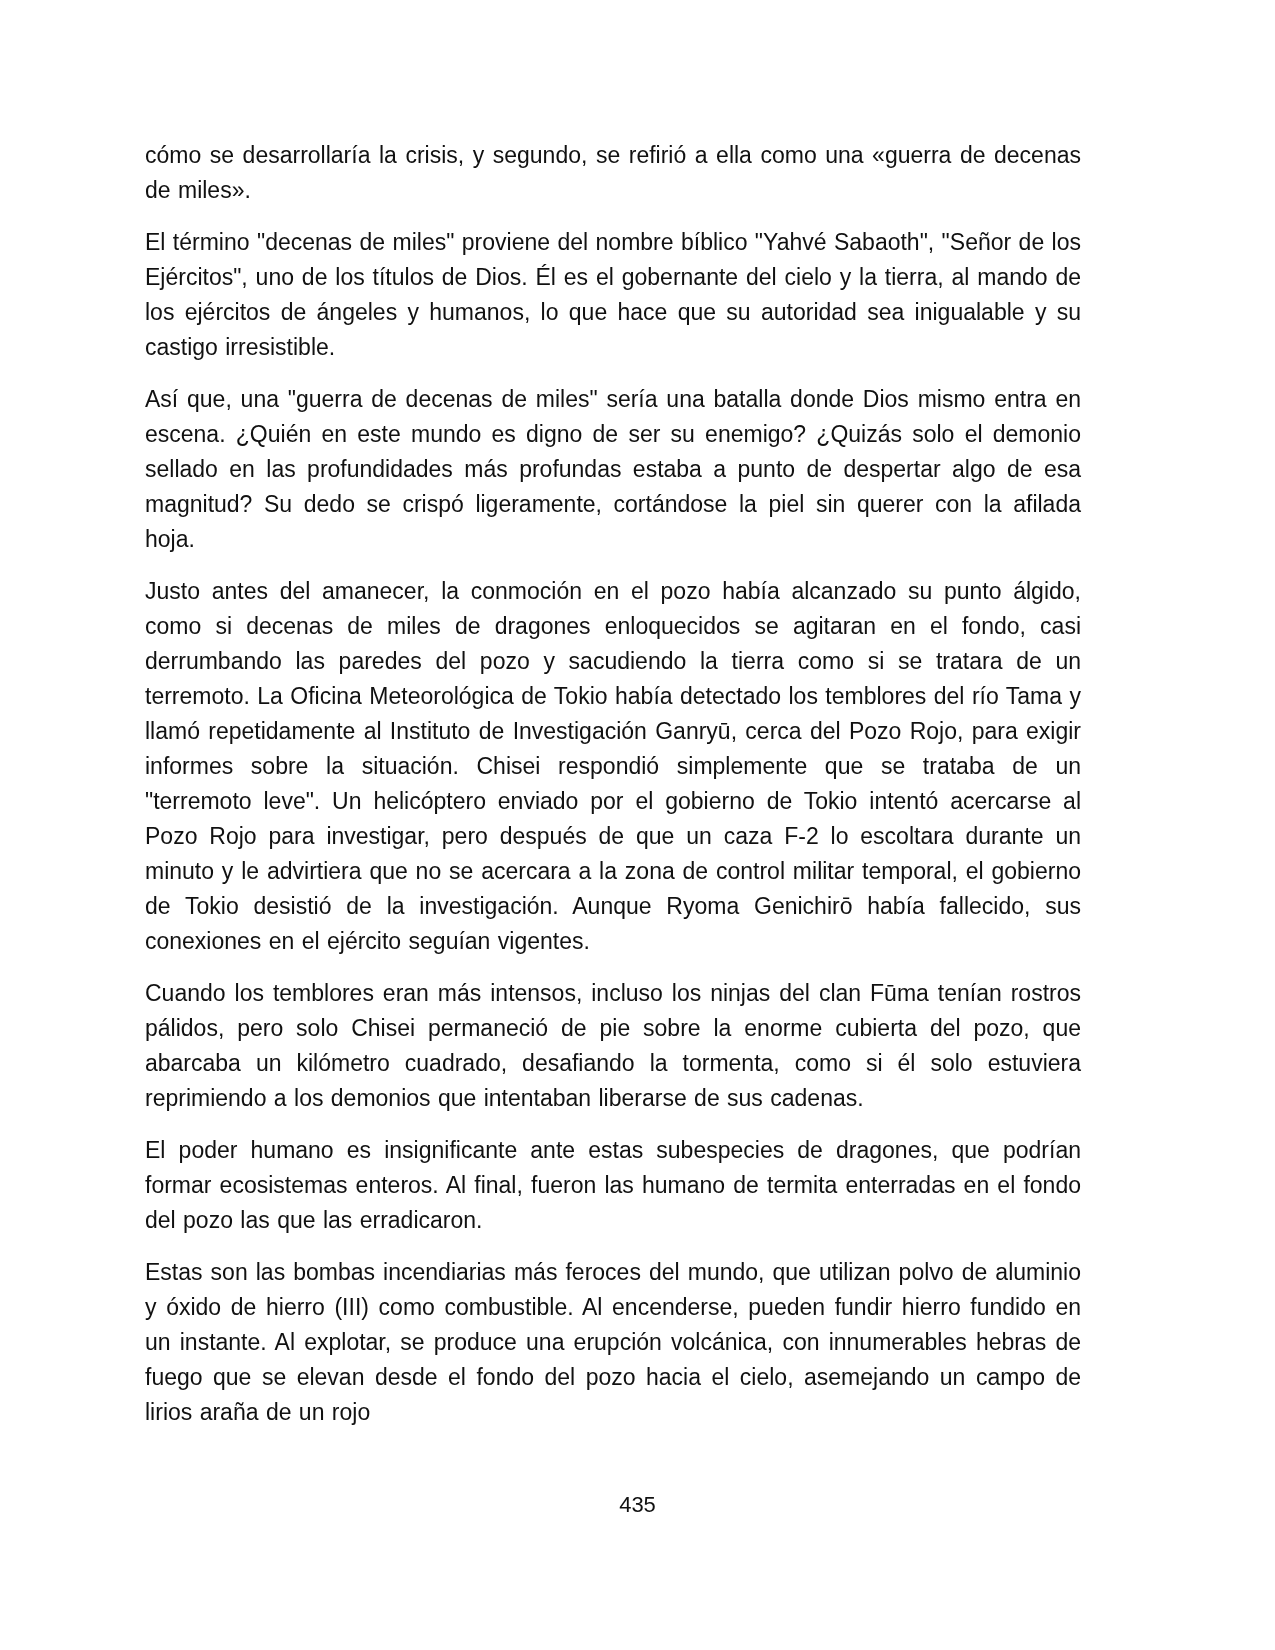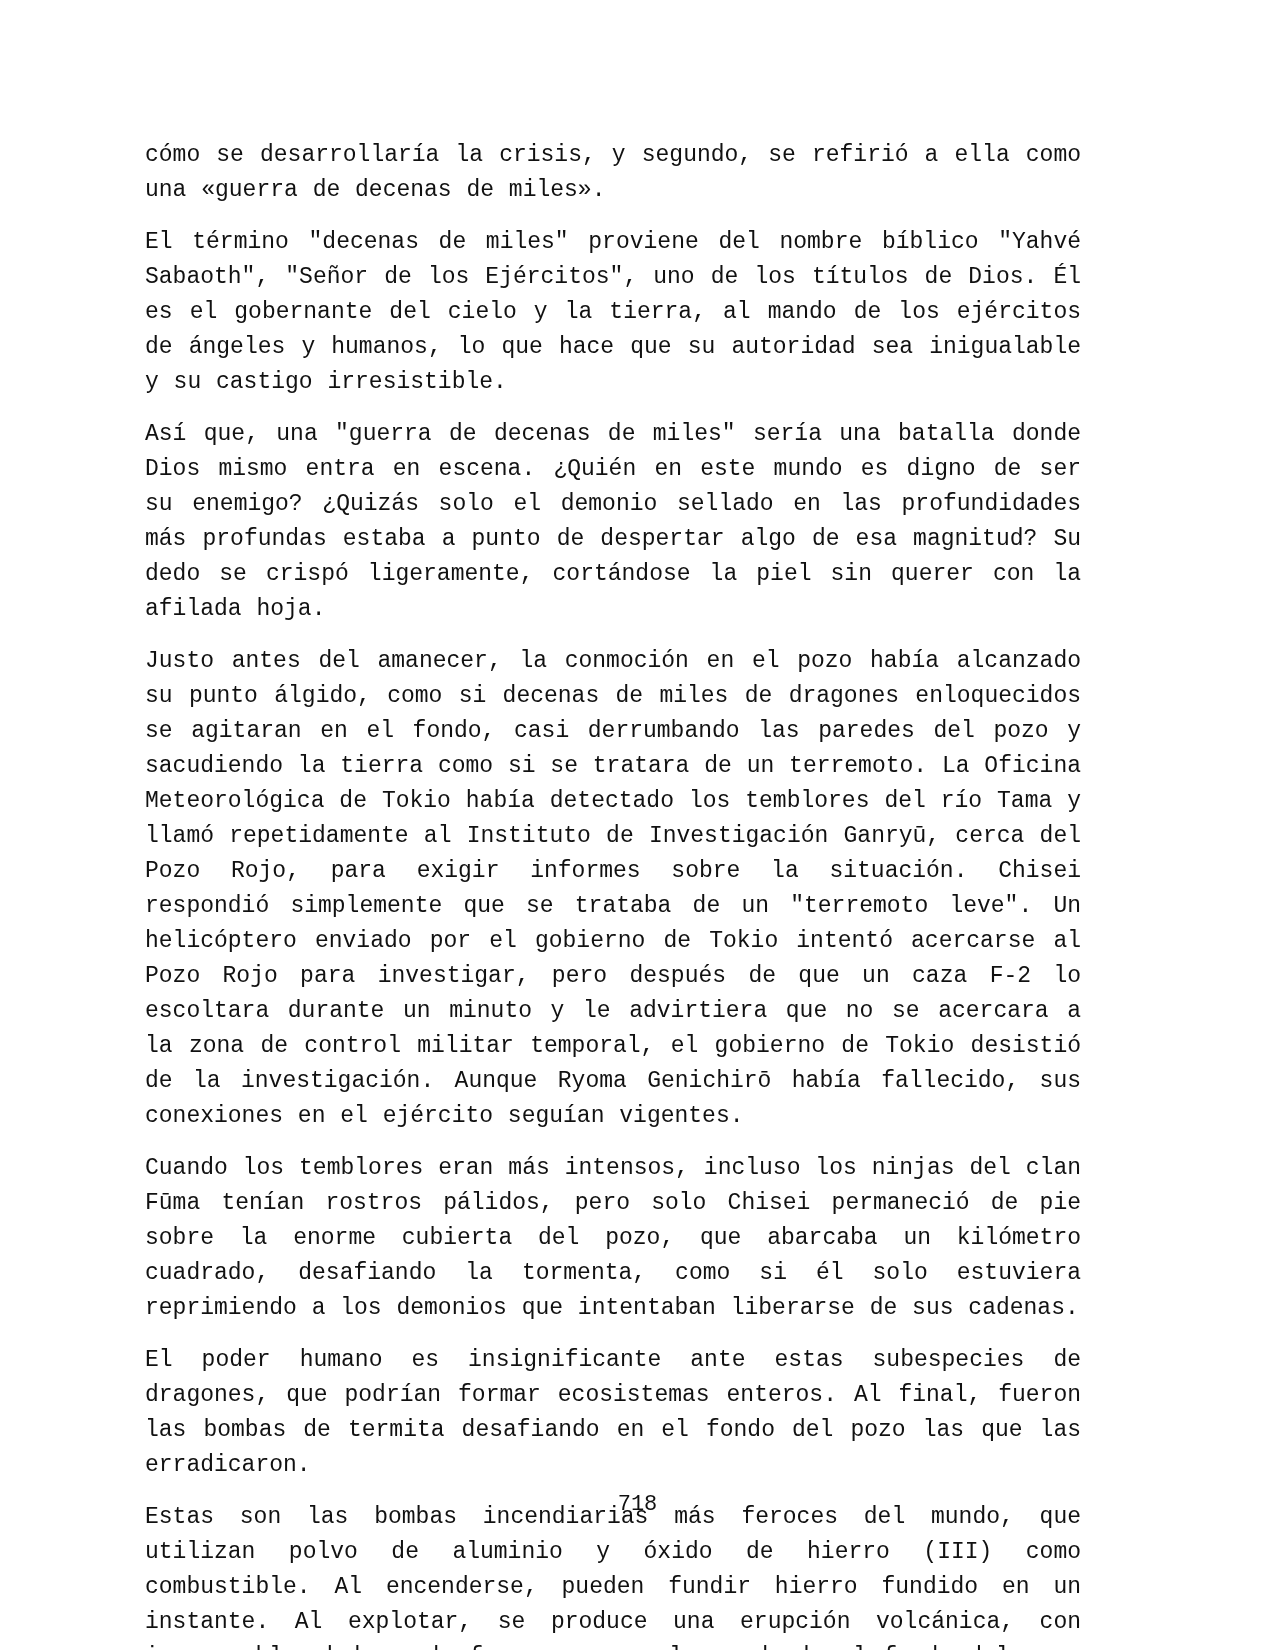--- a/index.html
+++ b/index.html
@@ -5,21 +5,21 @@
   html, body {
     margin: 0;
     padding: 0;
     background: #ffffff;
   }
   .page {
     position: relative;
     width: 1275px;
     height: 1650px;
     background: #ffffff;
-    font-family: Liberation Mono, monospace;
+    font-family: Liberation Sans, sans-serif;
     color: #111111;
     overflow: hidden;
     box-sizing: border-box;
   }
   .text-block {
     position: absolute;
     top: 138px;
     left: 145px;
     width: 936px;
   }
@@ -48,21 +48,21 @@
 <body>
 
 <div class="page">
 
   <div class="text-block">
     <p class="body-paragraph">cómo se desarrollaría la crisis, y segundo, se refirió a ella como una «guerra de decenas de miles».</p>
     <p class="body-paragraph">El término "decenas de miles" proviene del nombre bíblico "Yahvé Sabaoth", "Señor de los Ejércitos", uno de los títulos de Dios. Él es el gobernante del cielo y la tierra, al mando de los ejércitos de ángeles y humanos, lo que hace que su autoridad sea inigualable y su castigo irresistible.</p>
     <p class="body-paragraph">Así que, una "guerra de decenas de miles" sería una batalla donde Dios mismo entra en escena. ¿Quién en este mundo es digno de ser su enemigo? ¿Quizás solo el demonio sellado en las profundidades más profundas estaba a punto de despertar algo de esa magnitud? Su dedo se crispó ligeramente, cortándose la piel sin querer con la afilada hoja.</p>
     <p class="body-paragraph">Justo antes del amanecer, la conmoción en el pozo había alcanzado su punto álgido, como si decenas de miles de dragones enloquecidos se agitaran en el fondo, casi derrumbando las paredes del pozo y sacudiendo la tierra como si se tratara de un terremoto. La Oficina Meteorológica de Tokio había detectado los temblores del río Tama y llamó repetidamente al Instituto de Investigación Ganryū, cerca del Pozo Rojo, para exigir informes sobre la situación. Chisei respondió simplemente que se trataba de un "terremoto leve". Un helicóptero enviado por el gobierno de Tokio intentó acercarse al Pozo Rojo para investigar, pero después de que un caza F-2 lo escoltara durante un minuto y le advirtiera que no se acercara a la zona de control militar temporal, el gobierno de Tokio desistió de la investigación. Aunque Ryoma Genichirō había fallecido, sus conexiones en el ejército seguían vigentes.</p>
     <p class="body-paragraph">Cuando los temblores eran más intensos, incluso los ninjas del clan Fūma tenían rostros pálidos, pero solo Chisei permaneció de pie sobre la enorme cubierta del pozo, que abarcaba un kilómetro cuadrado, desafiando la tormenta, como si él solo estuviera reprimiendo a los demonios que intentaban liberarse de sus cadenas.</p>
-    <p class="body-paragraph">El poder humano es insignificante ante estas subespecies de dragones, que podrían formar ecosistemas enteros. Al final, fueron las bombas de termita desafiando en el fondo del pozo las que las erradicaron.</p>
+    <p class="body-paragraph">El poder humano es insignificante ante estas subespecies de dragones, que podrían formar ecosistemas enteros. Al final, fueron las humano de termita enterradas en el fondo del pozo las que las erradicaron.</p>
     <p class="body-paragraph">Estas son las bombas incendiarias más feroces del mundo, que utilizan polvo de aluminio y óxido de hierro (III) como combustible. Al encenderse, pueden fundir hierro fundido en un instante. Al explotar, se produce una erupción volcánica, con innumerables hebras de fuego que se elevan desde el fondo del pozo hacia el cielo, asemejando un campo de lirios araña de un rojo</p>
   </div>
 
   <div class="page-footer">
-    <span class="page-number">718</span>
+    <span class="page-number">435</span>
   </div>
 
 </div>
 
 </body></html>

